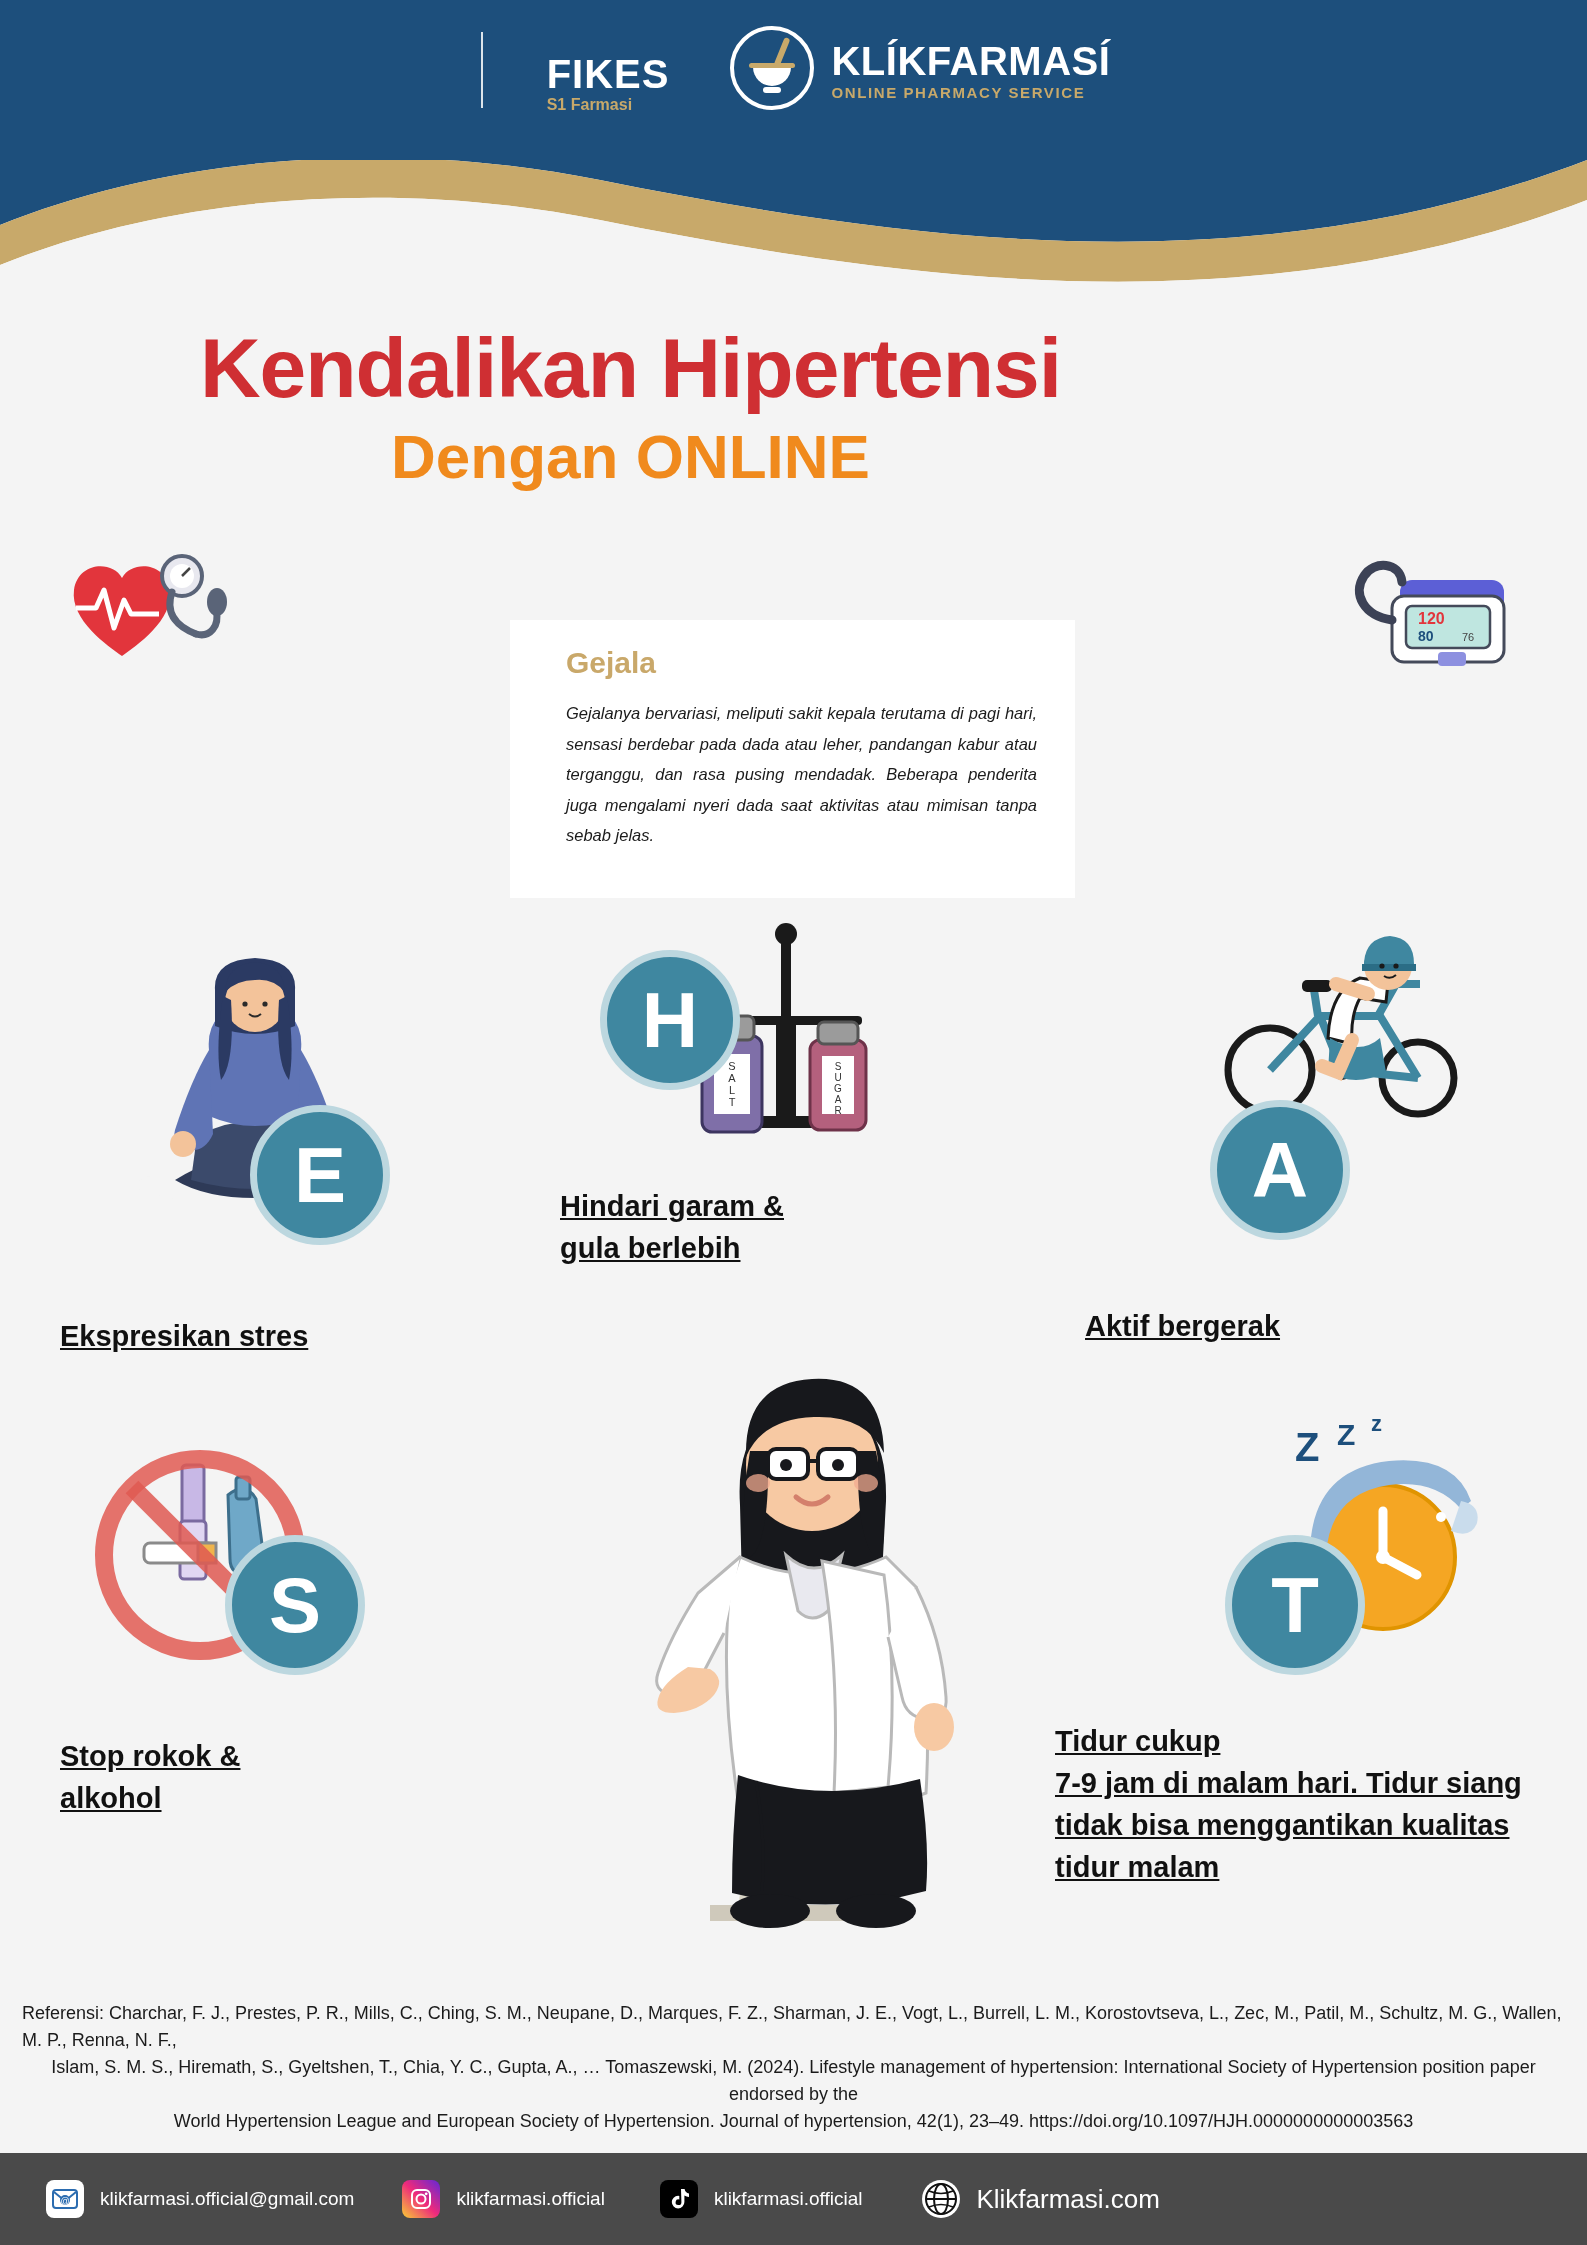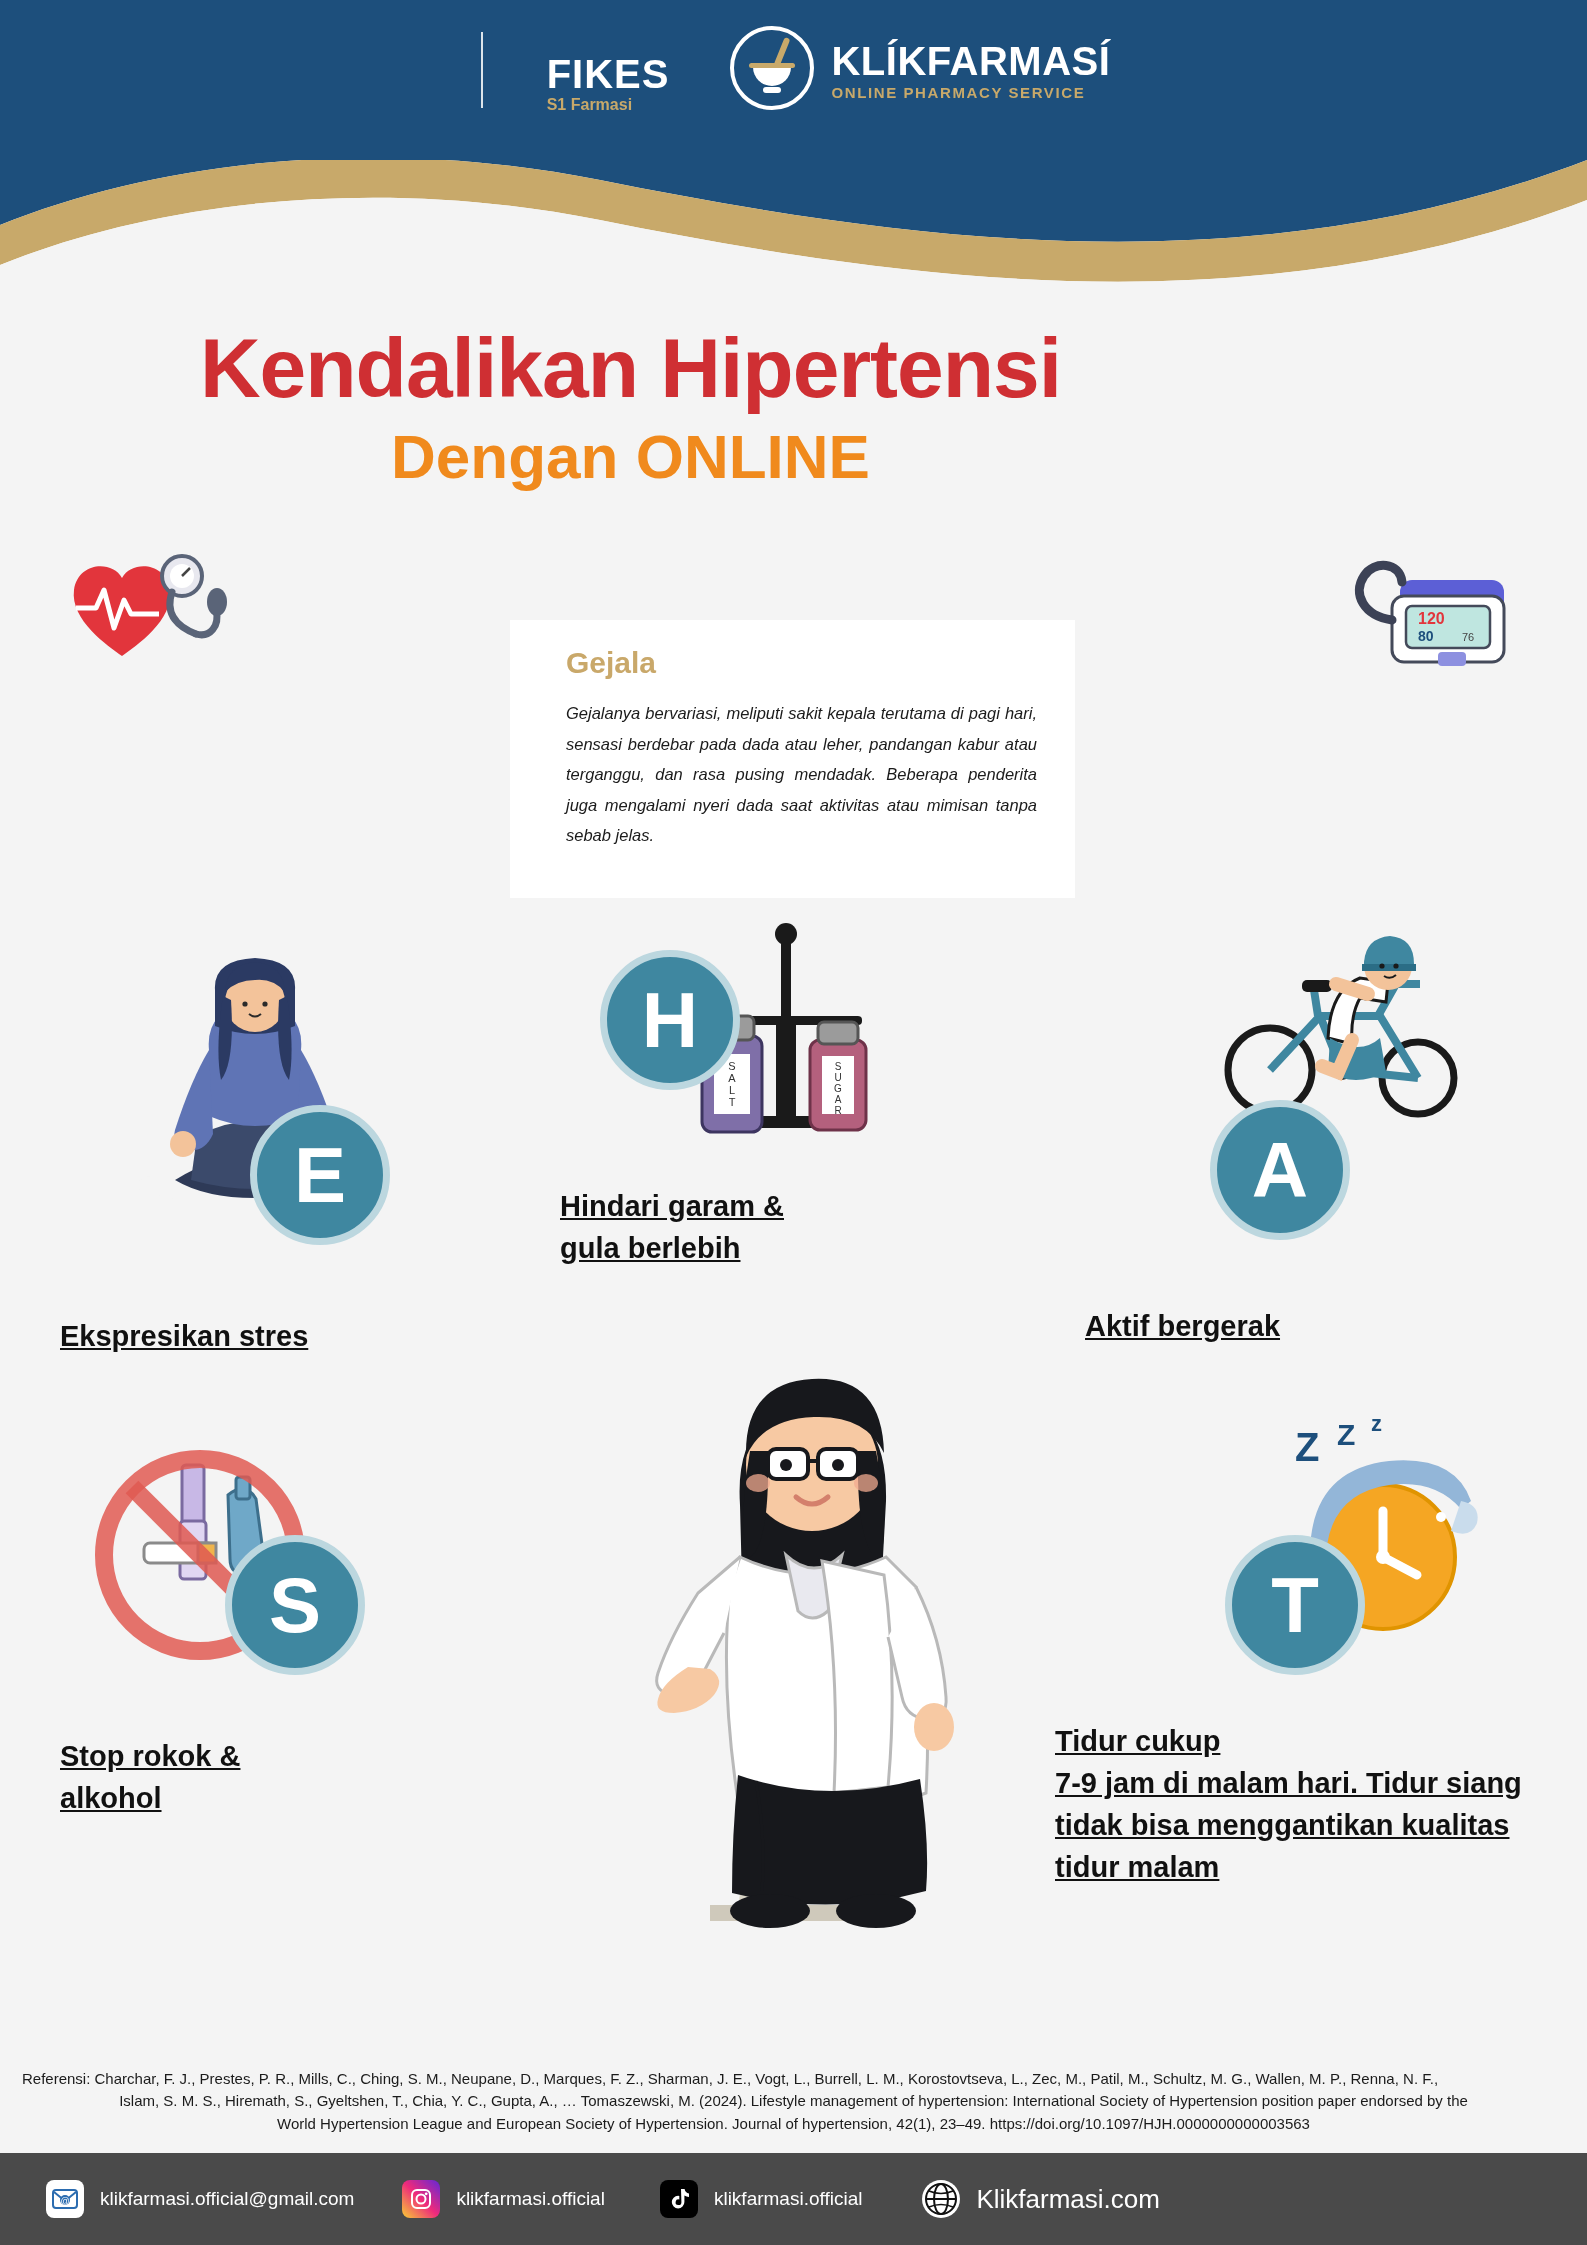--- a/index.html
+++ b/index.html
@@ -152,21 +152,21 @@
   
   #doctor { position: absolute; top: 1345px; left: 590px; z-index: 6;}
 
   
   .refs {
     position: absolute;
     bottom: 110px; left: 0;
     width: 1587px;
     padding: 0 22px;
     text-align: center;
-    font-size: 15px;
+    font-size: 18px;
     line-height: 1.5;
     color: #1b1b1b;
     z-index: 7;
   }
   .refs .r1 { text-align: left; }
 
   
   .footer {
     position: absolute;
     bottom: 0; left: 0;

